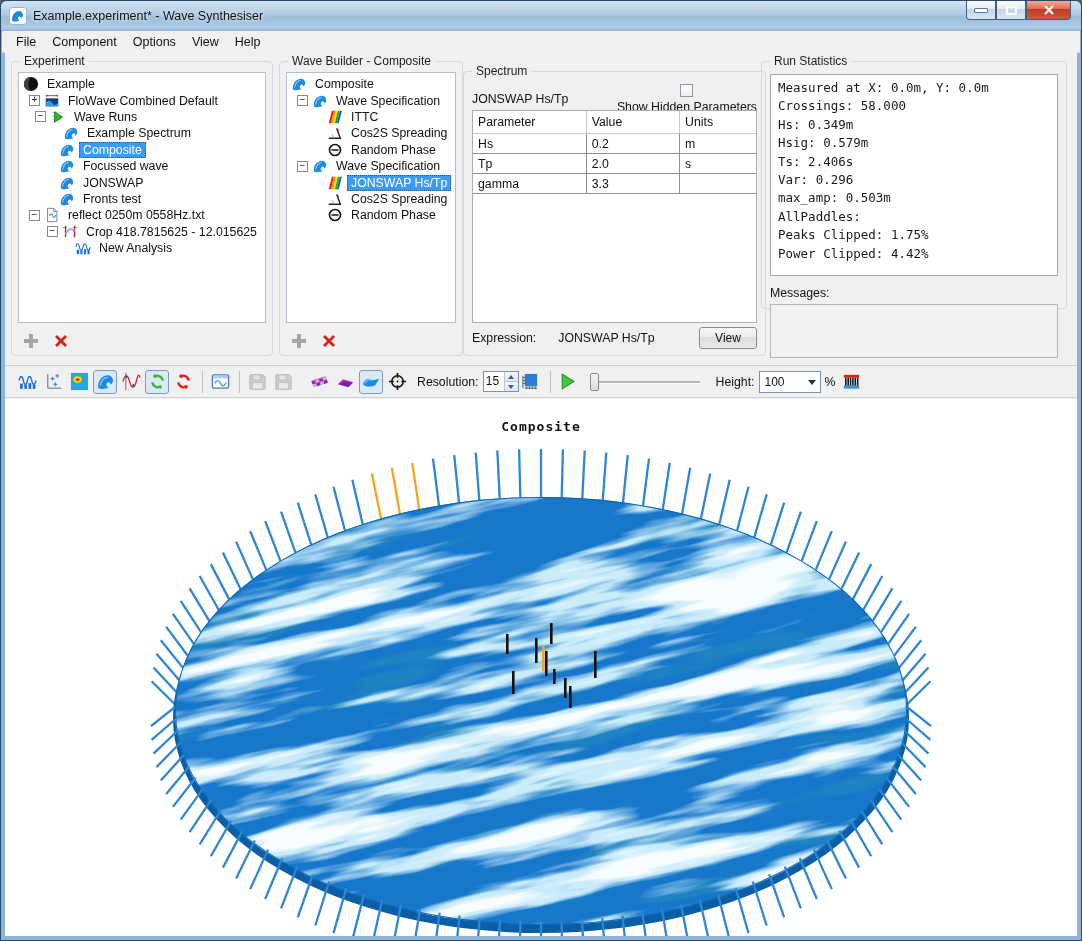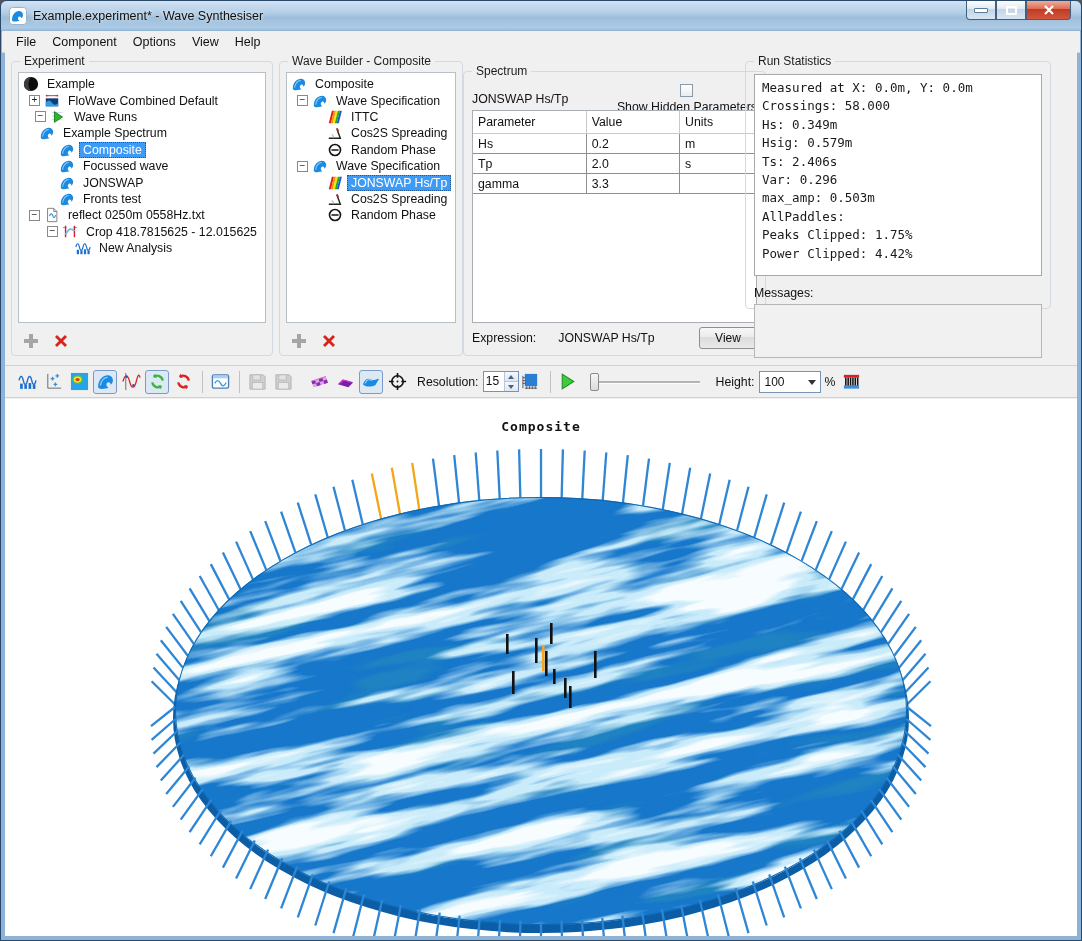--- a/index.html
+++ b/index.html
@@ -157,21 +157,21 @@
         <div class="trow" style="padding-left:16px;">
           <span class="exp minus"></span>
           <span class="ticon">
               <svg viewBox="0 0 18 18">
                 <path d="M2 4h12M2 8h12M2 12h12" stroke="#c3d6e8" stroke-width="1"></path>
                 <path d="M5 3l9 6-9 6z" fill="#2fb52f" stroke="#157a15"></path>
               </svg>
             </span>
           <span class="tlabel">Wave Runs</span>
         </div>
-        <div class="trow" style="padding-left:20px;">
+        <div class="trow" style="padding-left:44px;">
           <span class="ticon">
               <svg viewBox="0 0 18 18">
                 <path d="M2 14c0-7 5-11 9-11 3 0 5 2 5 5 0 2-1 3-2 4 0-2-2-3-3-2-2 1-1 4 1 5-3 1-10 2-10-1z" fill="#1b8ae2"></path>
                 <path d="M4 13c1-5 4-8 7-8" stroke="#8ed0f5" stroke-width="1.2" fill="none"></path>
               </svg>
             </span>
           <span class="tlabel">Example Spectrum</span>
         </div>
         <div class="trow selected" style="padding-left:40px;">
           <span class="ticon">
@@ -411,21 +411,21 @@
         </tbody>
           </table>
       </div>
       <div class="spec-expr">
         <span>Expression:</span>
         <span>JONSWAP Hs/Tp</span>
         <span class="view-btn">View</span>
       </div>
     </div>
 
-    <div class="gbox" style="left:740px;top:9px;width:306px;height:248px;padding-left:20px;">
+    <div class="gbox" style="left:756px;top:9px;width:306px;height:248px;padding-left:20px;">
       <span class="gtitle">Run Statistics</span>
       <div class="stats-box">
         <div>Measured at X: 0.0m, Y: 0.0m</div>
         <div>Crossings: 58.000</div>
         <div>Hs: 0.349m</div>
         <div>Hsig: 0.579m</div>
         <div>Ts: 2.406s</div>
         <div>Var: 0.296</div>
         <div>max_amp: 0.503m</div>
         <div>AllPaddles:</div>

